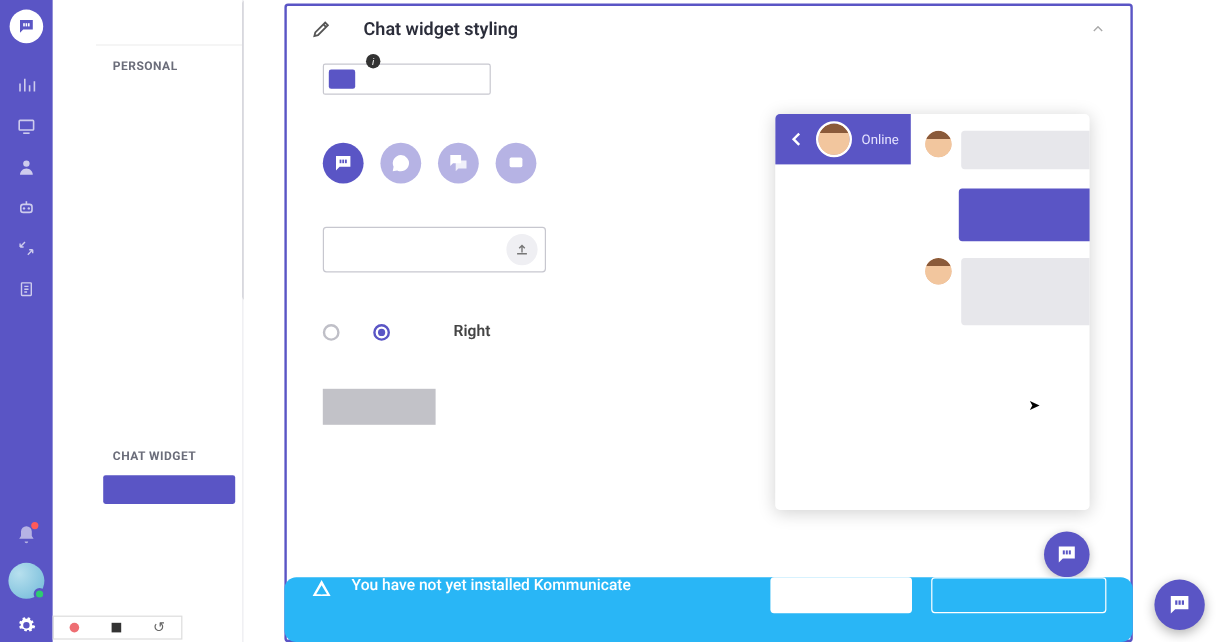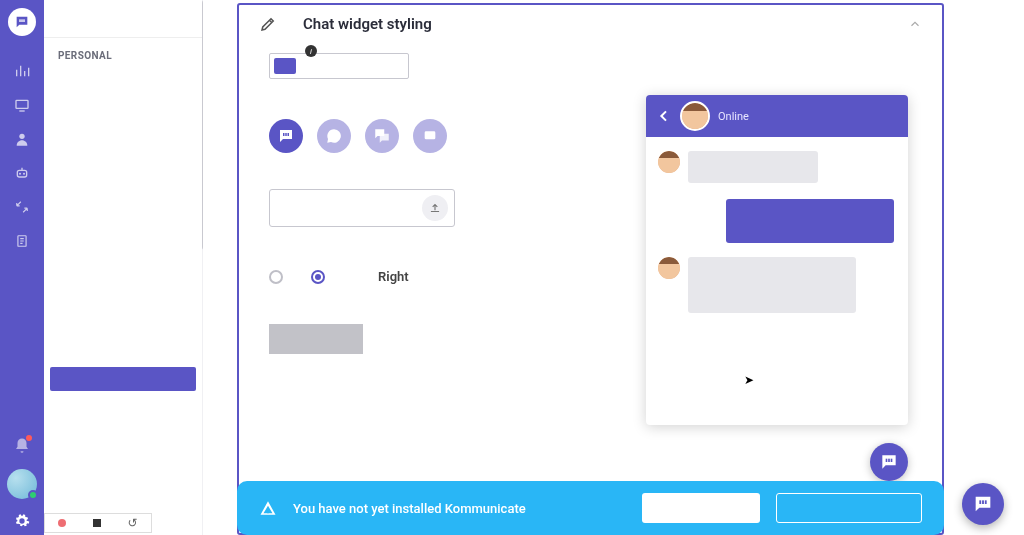--- a/index.html
+++ b/index.html
@@ -10,21 +10,21 @@
   .rail-logo { width: 28px; height: 28px; border-radius: 50%; background: #fff; display: flex; align-items: center; justify-content: center; margin-bottom: 18px; }
   .rail-ico { width: 44px; height: 34px; display: flex; align-items: center; justify-content: center; opacity: 0.7; cursor: pointer; }
   .rail-spacer { flex: 1; }
   .rail-bell { width: 44px; height: 34px; display: flex; align-items: center; justify-content: center; margin-bottom: 6px; position: relative; }
   .rail-bell .dot { position: absolute; top: 6px; right: 12px; width: 6px; height: 6px; border-radius: 50%; background: #ff5a5a; }
   .rail-avatar { width: 30px; height: 30px; border-radius: 50%; background: radial-gradient(circle at 30% 30%, #b7e0ee, #6fb8d8); margin-bottom: 8px; position: relative; }
   .rail-avatar .presence { position: absolute; bottom: -1px; right: -1px; width: 10px; height: 10px; border-radius: 50%; background: #2ecc71; border: 2px solid #5a55c5; }
   .rail-gear { width: 44px; height: 28px; display:flex; align-items:center; justify-content:center; }
   
   .sidebar { width: 159px; background: #fff; border-right: 1px solid #e6e6ea; position: relative; }
-  .sidebar-inner { overflow-y: auto; height: 100%; padding-bottom: 40px; }
+  .sidebar-inner { overflow-y: auto; height: 100%; padding-bottom: 40px; margin-left: 36px; }
   .side-top { height: 38px; border-bottom: 1px solid #eee; }
   .side-section { padding: 12px 14px 6px; font-size: 10px; font-weight: 700; color: #6b6d7a; letter-spacing: 0.4px; }
   .side-gap { height: 48px; }
   .side-item-active { margin: 4px 6px; height: 24px; background: #5a55c5; border-radius: 2px; }
   .sidebar-scroll { position: absolute; top: 0; right: -6px; width: 6px; height: 100%; background: #f0f0f3; }
   .sidebar-scroll .thumb { position: absolute; top: 0; width: 6px; height: 250px; background: #c9c9d0; border-radius: 3px; }
   
   .main { flex: 1; position: relative; display: flex; flex-direction: column; background: #fff; }
   .panel { margin: 3px 80px 0 34px; border: 2px solid #5a55c5; border-radius: 3px; flex: 1; position: relative; background: #fff; overflow: hidden; }
   .panel-header { display: flex; align-items: center; padding: 10px 20px; }
@@ -44,38 +44,38 @@
   .upload-btn { width: 26px; height: 26px; border-radius:50%; background:#efeff3; display:flex; align-items:center; justify-content:center; }
   .pos-row { display:flex; align-items:center; gap: 28px; margin-top: 42px; }
   .radio { display:flex; align-items:center; gap:8px; cursor:pointer; }
   .radio-c { width:14px; height:14px; border-radius:50%; border:2px solid #bfbfc7; display:flex; align-items:center; justify-content:center; }
   .radio-c.sel { border-color:#5a55c5; }
   .radio-c.sel::after { content:""; width:6px; height:6px; border-radius:50%; background:#5a55c5; }
   .radio-lbl { font-size:13px; font-weight:600; color:#444;padding-left:45px; }
   .grey-box { margin-top: 40px; width: 94px; height: 30px; background: #c2c2c8; }
   .divider { position:absolute; left:30px; right:30px; bottom: 22px; height:1px; background:#e3e3e8; }
   
-  .preview { position:absolute; top: 42px; right: 34px; width: 262px; height: 330px; background:#fff; border-radius:4px; box-shadow: 0 2px 14px rgba(0,0,0,0.18); display:flex; flex-direction:column; overflow:hidden; }
+  .preview { position:absolute; top: 42px; right: 34px; width: 262px; height: 330px; background:#fff; border-radius:4px; box-shadow: 0 2px 14px rgba(0,0,0,0.18); display:flex; flex-direction:row; overflow:hidden; }
   .pv-head { height: 42px; background:#5a55c5; display:flex; align-items:center; padding:0 10px; gap:8px; }
   .pv-back { cursor:pointer; }
   .pv-av { width:30px; height:30px; border-radius:50%; background: radial-gradient(circle at 40% 30%, #ffe0c4, #e0a070); border:2px solid #fff; overflow:hidden; position:relative; }
   .pv-av::after { content:""; position:absolute; inset:0; background: linear-gradient(180deg, #8a5a3a 0%, #8a5a3a 30%, #f2c69e 30%, #f2c69e 100%); border-radius:50%; }
   .pv-status { color:#e6e4ff; font-size:11px; }
   .pv-body { flex:1; padding: 14px 12px; position:relative; }
   .pv-row { display:flex; gap:8px; margin-bottom:16px; }
   .pv-mini-av { width:22px; height:22px; border-radius:50%; background: radial-gradient(circle at 40% 30%, #ffe0c4, #e0a070); flex-shrink:0; overflow:hidden; position:relative; }
   .pv-mini-av::after { content:""; position:absolute; inset:0; background: linear-gradient(180deg, #8a5a3a 0%, #8a5a3a 30%, #f2c69e 30%, #f2c69e 100%); border-radius:50%; }
   .pv-bubble { background:#e7e7eb; border-radius:3px; }
   .pv-b1 { width:130px; height:32px; }
   .pv-b2 { width:168px; height:44px; background:#5a55c5; align-self:flex-end; margin-left:auto; margin-right:2px; margin-bottom:14px; border-radius:3px; }
   .pv-b3 { width:168px; height:56px; }
   .pv-cursor { position:absolute; top: 236px; left: 98px; font-size: 12px; color:#000; }
   .pv-launcher { position:absolute; right: 34px; top: 390px; width: 38px; height: 38px; border-radius:50%; background:#5a55c5; display:flex; align-items:center; justify-content:center; box-shadow: 0 2px 8px rgba(0,0,0,0.25); }
   
-  .banner { position:absolute; left: 0; right: 0; bottom: 0; height: 54px; background:#29b6f6; display:flex; align-items:center; padding: 0 22px; gap: 16px; color:#fff; margin: 0 80px 0 34px; border-radius: 10px; }
+  .banner { position:absolute; left: 0; right: 0; bottom: 0; height: 54px; background:#29b6f6; display:flex; padding: 0 22px; gap: 16px; color:#fff; margin: 0 80px 0 34px; border-radius: 10px; }
   .banner-ico { }
   .banner-txt { font-size: 13px; font-weight: 500; }
   .banner-spacer { flex:1; }
   .banner-btn { height: 30px; border-radius:3px; cursor:pointer; }
   .banner-btn.primary { width: 118px; background:#fff; }
   .banner-btn.secondary { width: 146px; border:1px solid #fff; }
   
   .float-launch { position:absolute; right:20px; bottom:10px; width:42px; height:42px; border-radius:50%; background:#5a55c5; display:flex; align-items:center; justify-content:center; box-shadow:0 3px 10px rgba(0,0,0,0.3); }
   
   .rec-bar { position:absolute; left:44px; bottom:2px; width:108px; height:20px; background:#fff; border:1px solid #ddd; display:flex; align-items:center; justify-content:space-around; }
@@ -152,20 +152,21 @@
       </div>
   </div>
 
   <div class="sidebar">
     <div class="sidebar-inner">
       <div class="side-top"></div>
       <div class="side-section">PERSONAL</div>
       <div class="side-gap"></div>
       <div style="height:124px"></div>
       <div style="height:124px"></div>
+      <div class="side-section">CHAT WIDGET</div>
       <div class="side-item-active"></div>
     </div>
     <div class="sidebar-scroll">
         <div class="thumb"></div>
       </div>
   </div>
 
   <div class="main">
     <div class="panel">
       <div class="panel-header">

